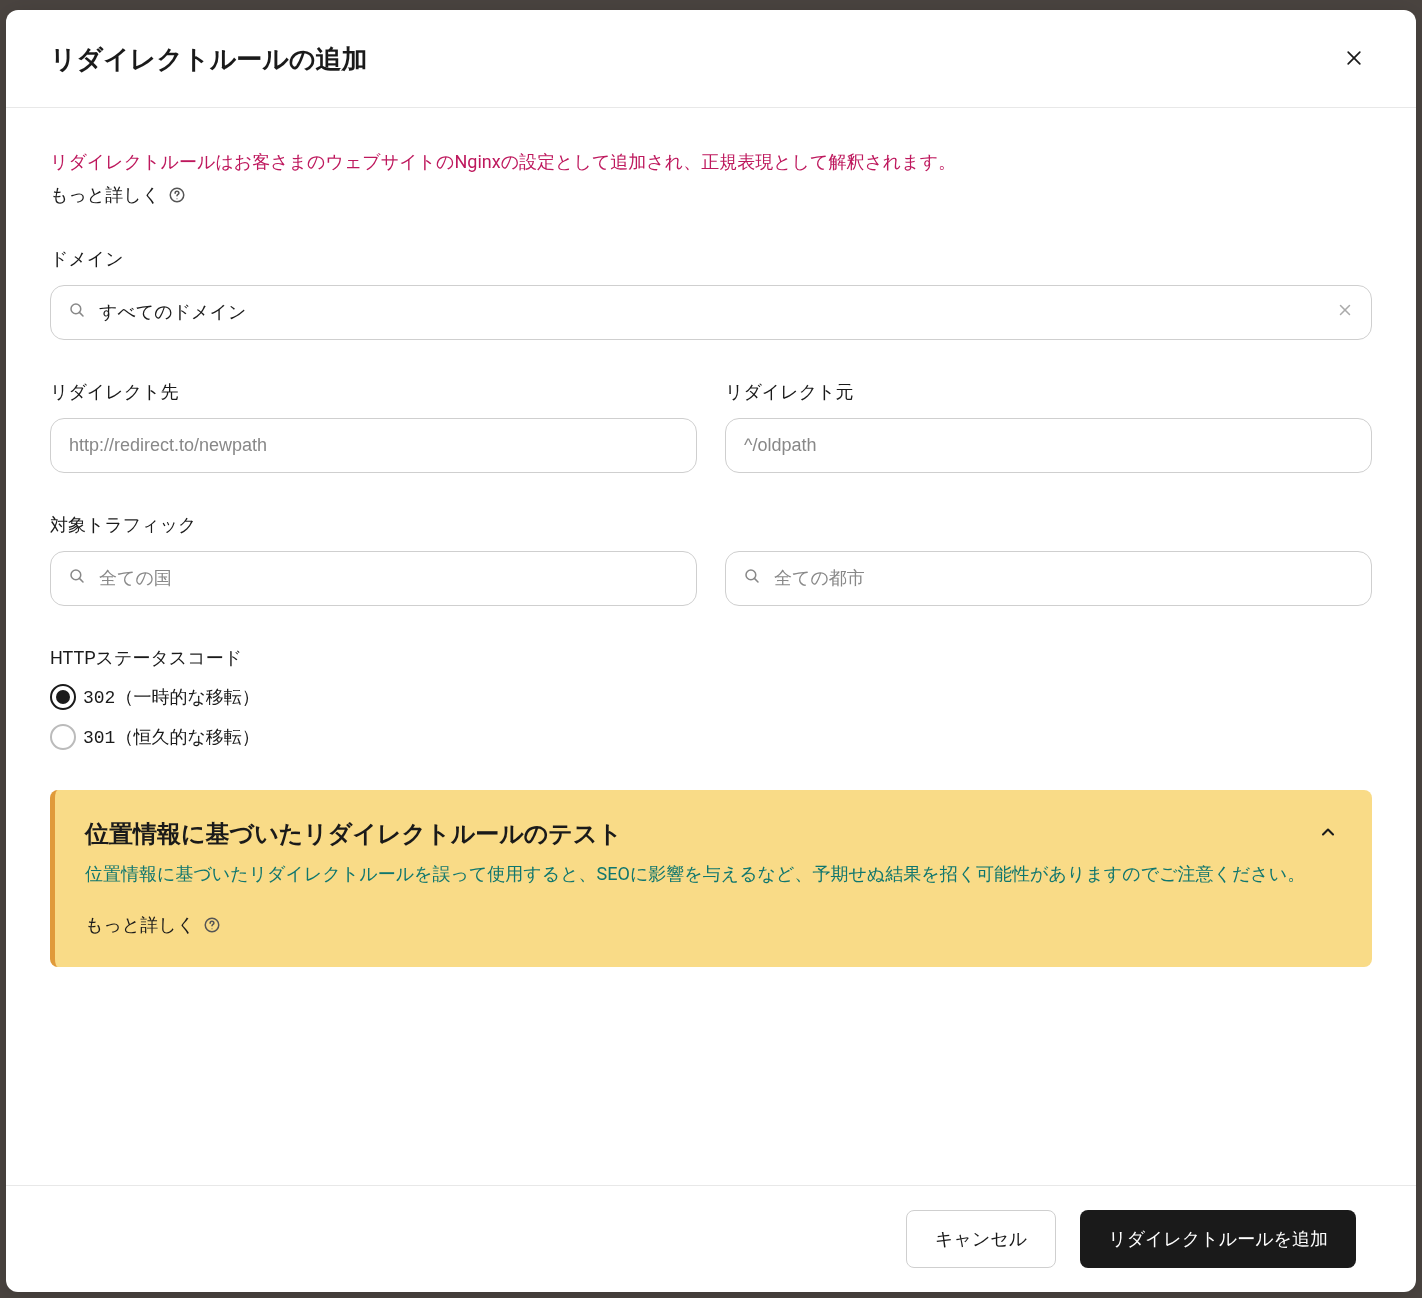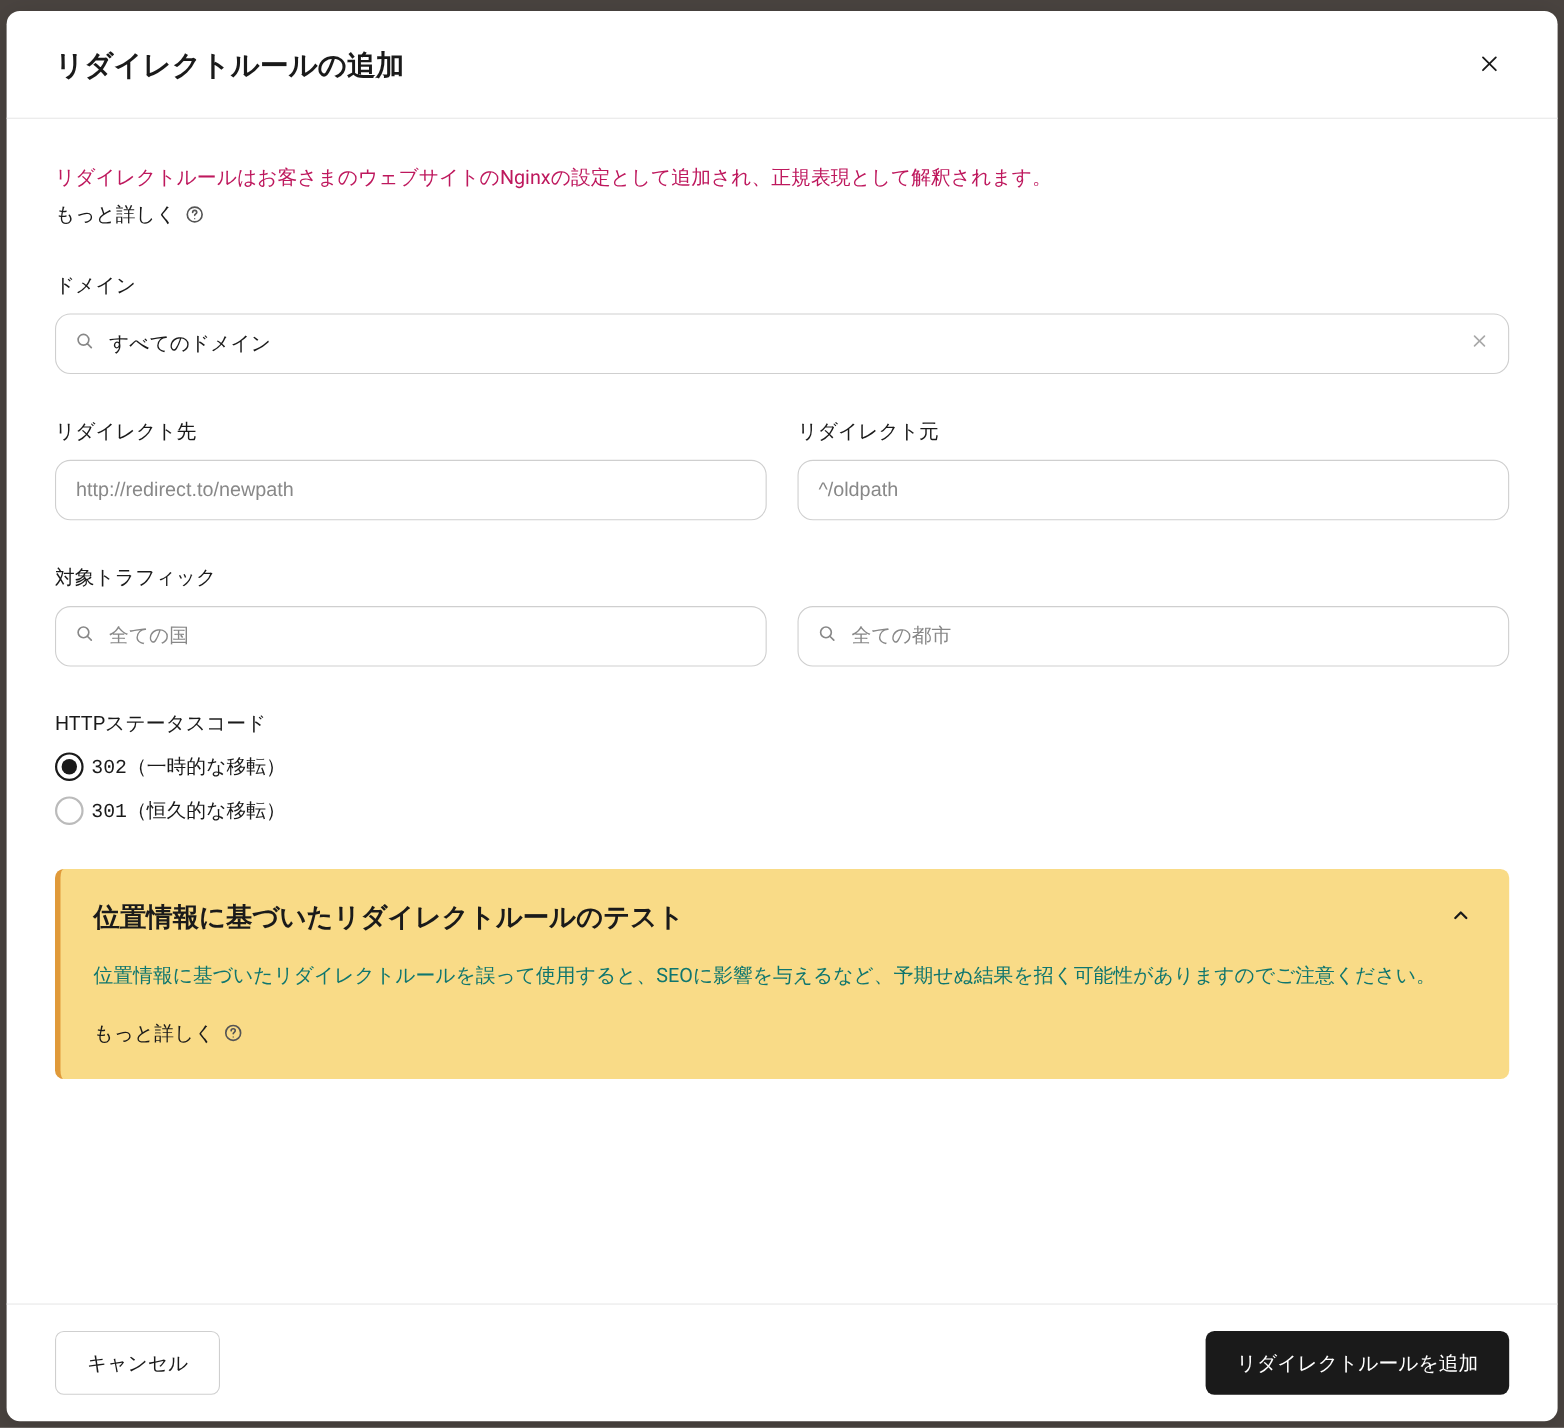--- a/index.html
+++ b/index.html
@@ -179,21 +179,21 @@
       background: #f9db87;
       border-left: 5px solid #e09a3a;
       border-radius: 8px;
       padding: 28px 30px 30px 30px;
       position: relative;
     }
     .alert-header {
       display: flex;
       justify-content: space-between;
       align-items: flex-start;
-      margin-bottom: 22px;
+      margin-bottom: 8px;
       gap: 34px;
     }
     .alert-title {
       font-size: 24px;
       font-weight: 600;
       color: #1a1a1a;
     }
     .alert-chevron {
       cursor: pointer;
       padding: 4px;
@@ -211,23 +211,23 @@
       margin-top: 24px;
       display: inline-flex;
       align-items: center;
       gap: 8px;
       font-size: 18px;
       color: #1a1a1a;
       cursor: pointer;
     }
     .modal-footer {
       border-top: 1px solid #e8e8e8;
-      padding: 24px 44px;
-      display: flex;
-      justify-content: space-between;
+      padding: 24px 60px;
+      display: flex;
+      justify-content: flex-end;
       gap: 24px;
     }
     .btn {
       padding: 16px 28px;
       font-size: 18px;
       border-radius: 8px;
       cursor: pointer;
       border: none;
     }
     .btn-secondary {

